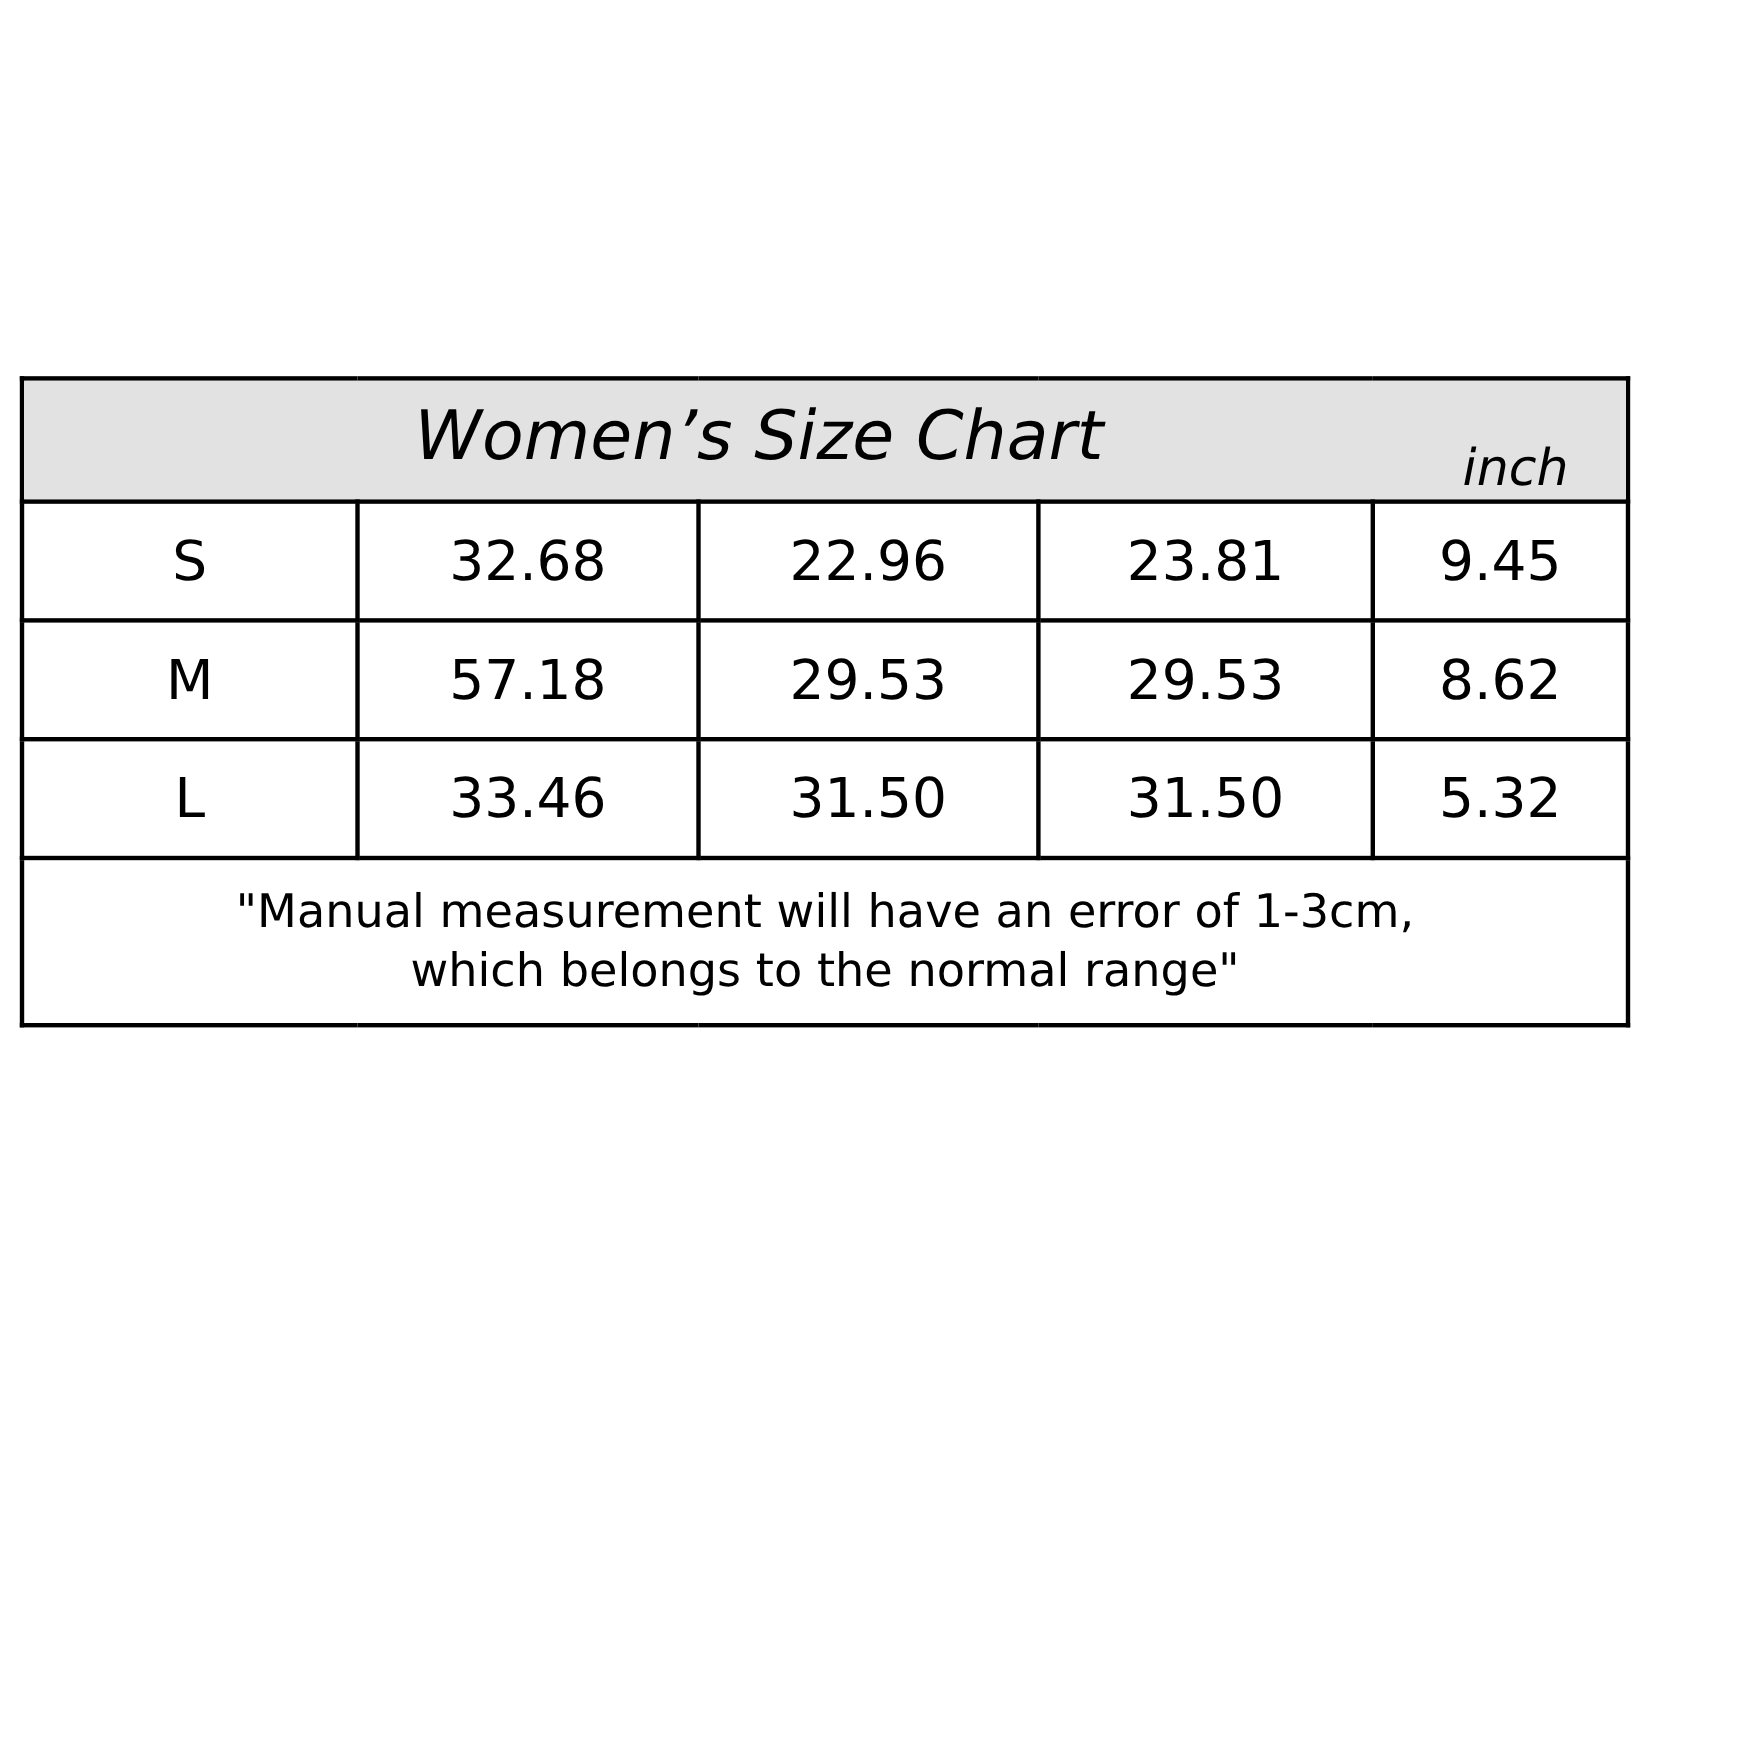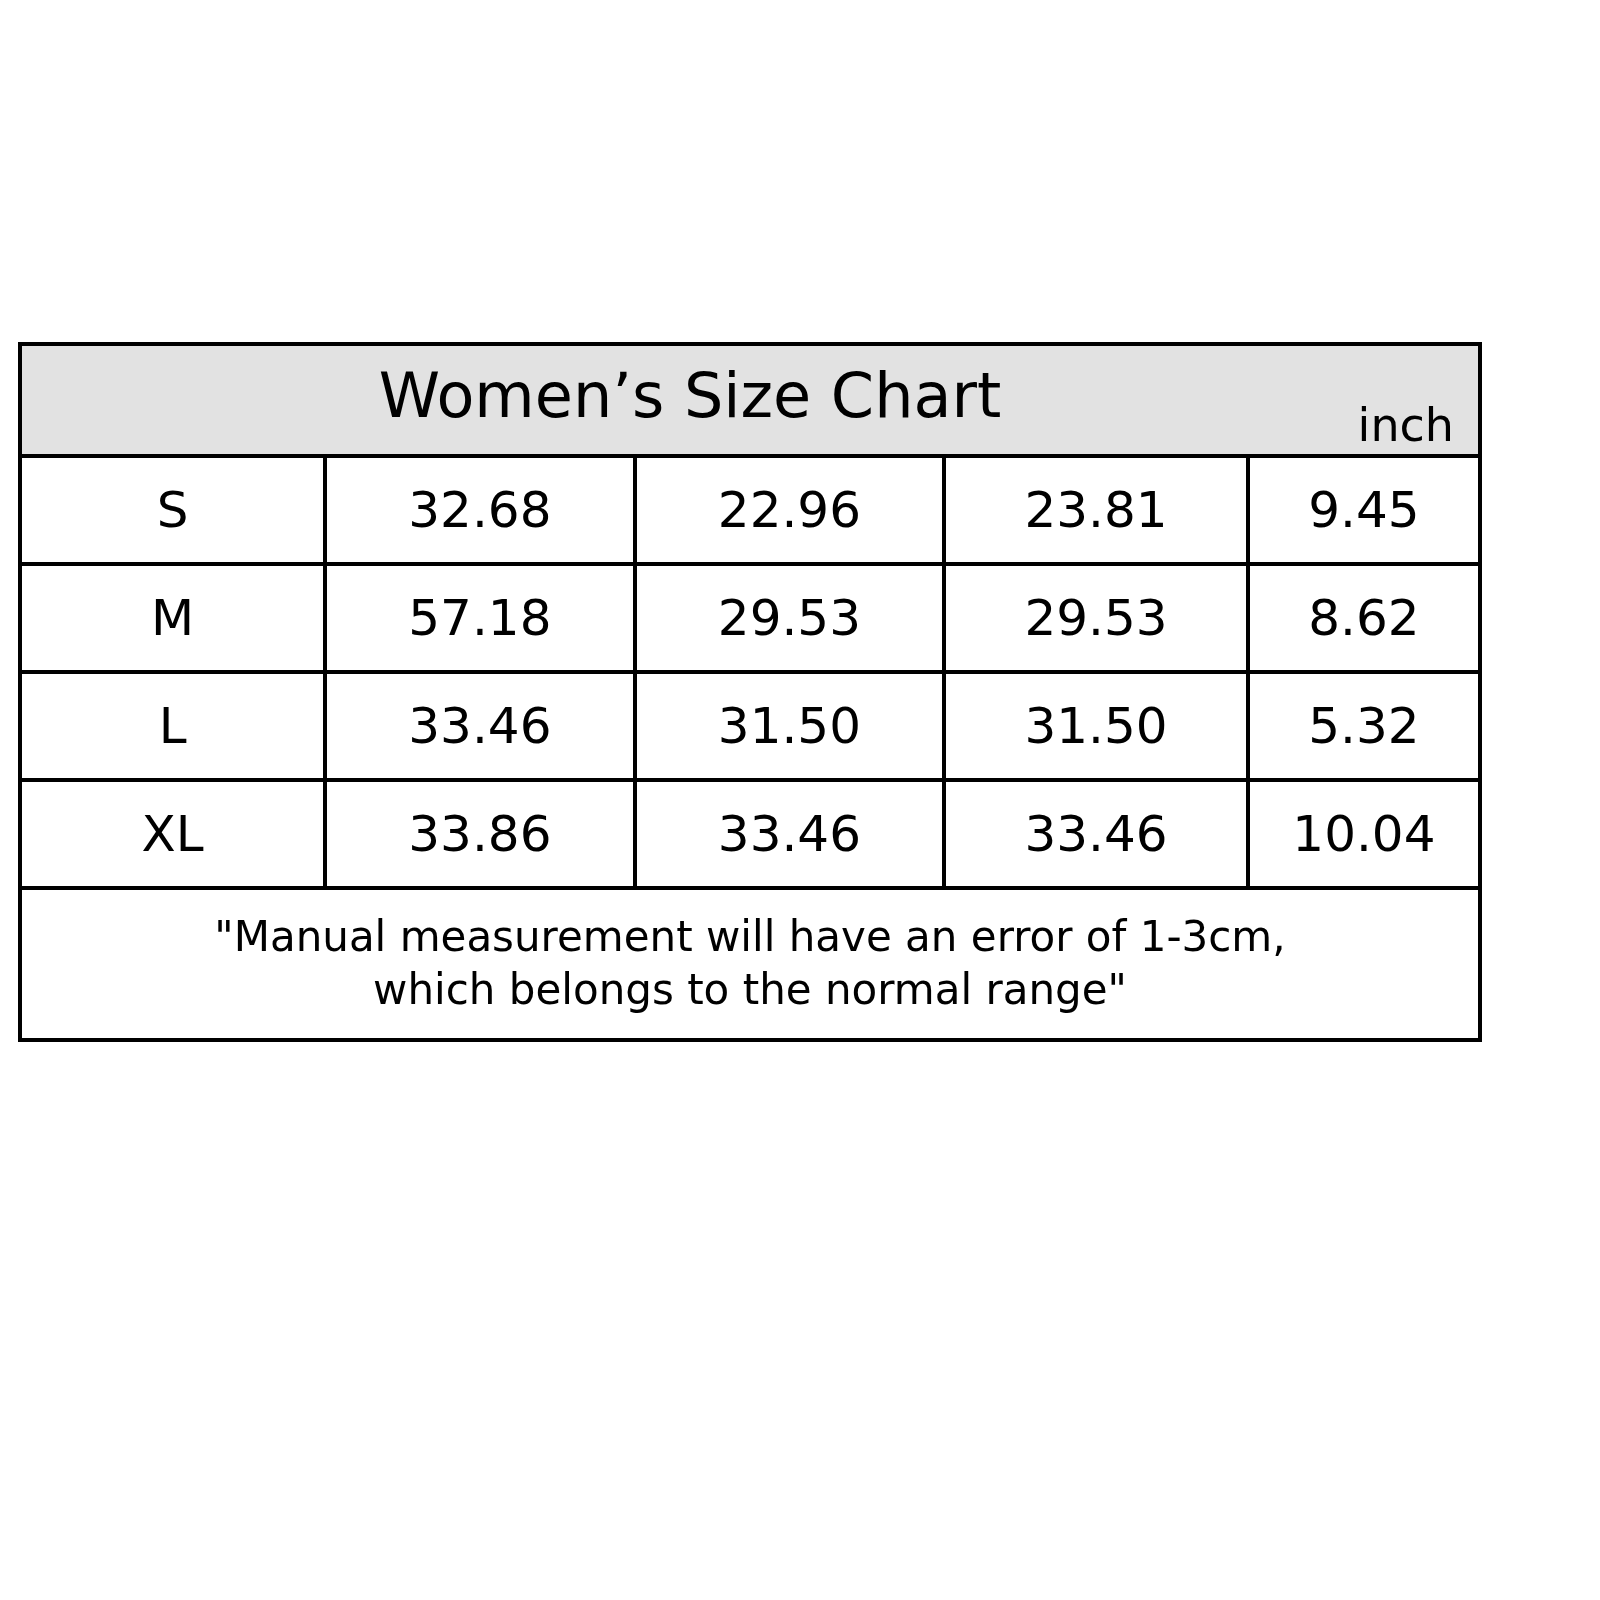--- a/index.html
+++ b/index.html
@@ -41,37 +41,38 @@
   .title-row td {
     background: #e2e2e2;
     height: 108px;
     position: relative;
     border-bottom: 4px solid #000000;
   }
   .title-cell-inner {
     position: relative;
     width: 100%;
     height: 108px;
+    font-style: italic;
   }
   .chart-title {
     position: absolute;
     left: 0;
     right: 0;
     top: 50%;
     transform: translateY(-56%);
     text-align: center;
     font-size: 62px;
     line-height: 1;
     letter-spacing: 0px;
     padding-right: 120px;
     box-sizing: border-box;
   }
   .chart-unit {
     position: absolute;
-    right: 24px;
+    right: 52px;
     bottom: 6px;
     font-size: 46px;
     line-height: 1;
   }
 
   
   .header-row td {
     height: 96px;
     font-size: 50px;
   }
@@ -139,27 +140,20 @@
       </tr>
 
       <tr class="data-row">
         <td>L</td>
         <td>33.46</td>
         <td>31.50</td>
         <td>31.50</td>
         <td>5.32</td>
       </tr>
 
-      <tr class="data-row">
-        <td>XL</td>
-        <td>33.86</td>
-        <td>33.46</td>
-        <td>33.46</td>
-        <td>10.04</td>
-      </tr>
 
       <tr class="note-row">
         <td colspan="5">
           <span class="note-line">"Manual measurement will have an error of 1-3cm,</span>
           <span class="note-line">which belongs to the normal range"</span>
         </td>
       </tr>
     </tbody>
   </table>
 </div>

